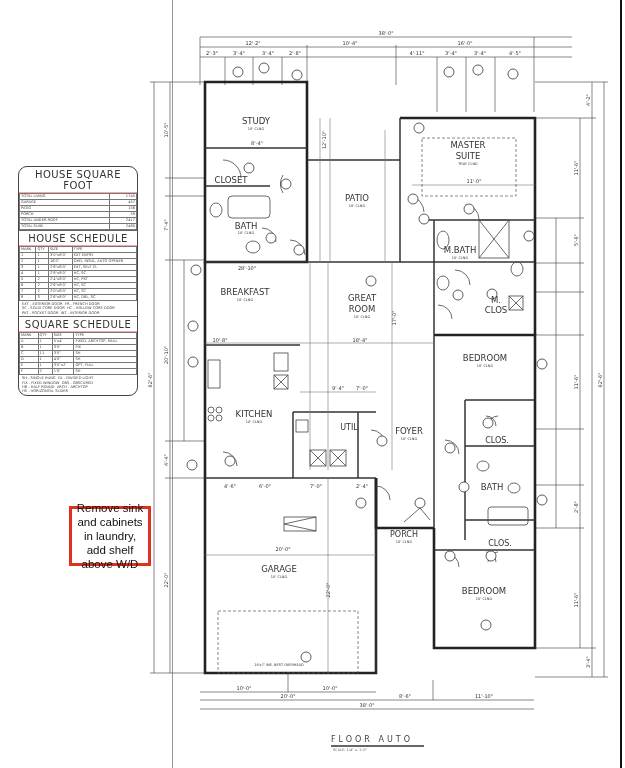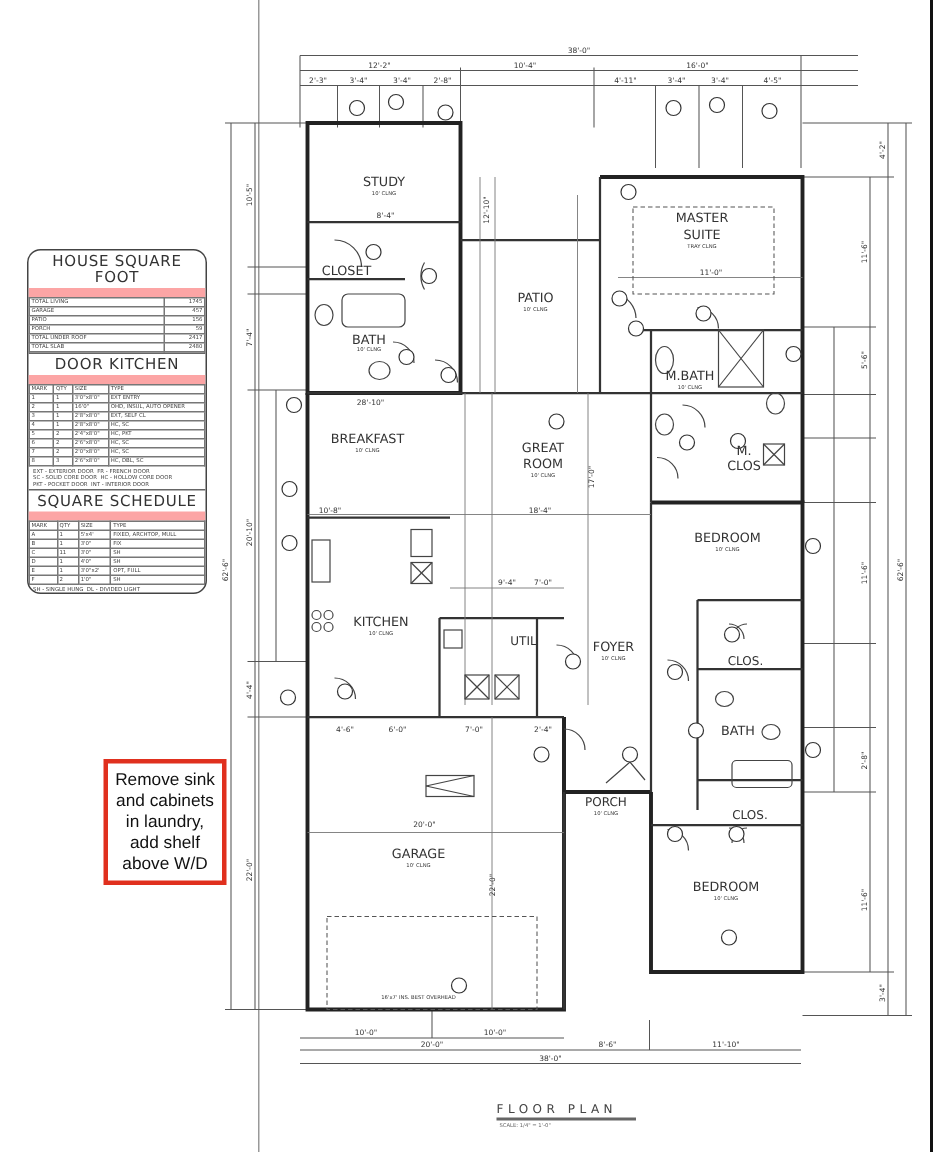--- a/index.html
+++ b/index.html
@@ -1,25 +1,25 @@
 <!DOCTYPE html>
 <html><head>
 <meta charset="utf-8">
 <style>
   html,body{margin:0;padding:0;background:#fff;}
   body{width:625px;height:768px;position:relative;overflow:hidden;font-family:"Liberation Sans",sans-serif;color:#333;}
   .edge{position:absolute;top:0;width:2px;height:768px;background:#111;}
   svg{position:absolute;left:0;top:0;}
   .lbl{font-family:"DejaVu Sans",sans-serif;fill:#333;}
   .schedule{position:absolute;left:18px;top:166px;width:118px;height:228px;border:1.6px solid #444;border-radius:9px;background:#fff;font-family:"DejaVu Sans",sans-serif;color:#444;overflow:hidden;}
-  .schedule h3{margin:0;font-weight:normal;text-align:center;font-size:10px;letter-spacing:0.5px;color:#333;border-bottom:6px solid #fca5a5;padding:2px 0 1px;}
+  .schedule h3{margin:0;font-weight:normal;text-align:center;font-size:10px;letter-spacing:0.5px;color:#333;border-bottom:1px solid #fca5a5;padding:2px 0 1px;}
   .schedule table{width:100%;border-collapse:collapse;font-size:3.6px;}
   .schedule td{border:0.6px solid #777;padding:0 1px;height:5px;line-height:5px;white-space:nowrap;overflow:hidden;}
   .schedule .notes{font-size:3.6px;line-height:4.4px;padding:1px 3px;border-bottom:1px solid #666;}
-  .callout{position:absolute;left:69px;top:506px;width:82px;height:84px;border:3px solid #e0301e;background:#fff;box-sizing:border-box;display:flex;align-items:center;justify-content:flex-end;text-align:center;font-family:"Liberation Sans",sans-serif;font-size:11.5px;line-height:14px;color:#111;padding:2px;}
+  .callout{position:absolute;left:69px;top:506px;width:82px;height:60px;border:3px solid #e0301e;background:#fff;box-sizing:border-box;display:flex;align-items:center;justify-content:flex-end;text-align:center;font-family:"Liberation Sans",sans-serif;font-size:11.5px;line-height:14px;color:#111;padding:2px;}
   .title{position:absolute;left:331px;top:735px;font-family:"DejaVu Sans",sans-serif;font-size:8px;letter-spacing:3px;color:#444;}
   .title-bar{position:absolute;left:331px;top:745px;width:93px;height:2px;background:#666;}
   .scale{position:absolute;left:333px;top:748px;font-size:3.5px;color:#666;font-family:"DejaVu Sans",sans-serif;}
 </style>
 </head>
 <body>
 
 <div class="edge" style="left:172px;width:1px;background:#999"></div>
 <div class="edge" style="left:620px"></div>
 
@@ -339,21 +339,21 @@
     <tr>
           <td>TOTAL UNDER ROOF</td>
           <td style="text-align:right">2417</td>
         </tr>
     <tr>
           <td>TOTAL SLAB</td>
           <td style="text-align:right">2480</td>
         </tr>
   </tbody>
     </table>
-  <h3 style="border-top:1px solid #666">DOOR KITCHEN</h3>
+  <h3 style="border-top:1px solid #666">HOUSE SCHEDULE</h3>
   <table>
     <tbody>
         <tr>
           <td>MARK</td>
           <td>QTY</td>
           <td>SIZE</td>
           <td>TYPE</td>
         </tr>
     <tr>
           <td>1</td>
@@ -462,15 +462,15 @@
     <span>FIX - FIXED WINDOW</span>&nbsp; <span>OBS - OBSCURED</span><br>
     <span>HR - HALF ROUND</span>&nbsp; <span>ARCH - ARCHTOP</span><br>
     <span>HS - HORIZONTAL SLIDER</span>
   </div>
 </div>
 
 <div class="callout">
   <span>Remove sink and cabinets in laundry, add shelf above W/D</span>
 </div>
 
-<div class="title">FLOOR PLAN</div>
+<div class="title">FLOOR AUTO</div>
 <div class="title-bar"></div>
 <div class="scale">SCALE: 1/4" = 1'-0"</div>
 
 </body></html>

